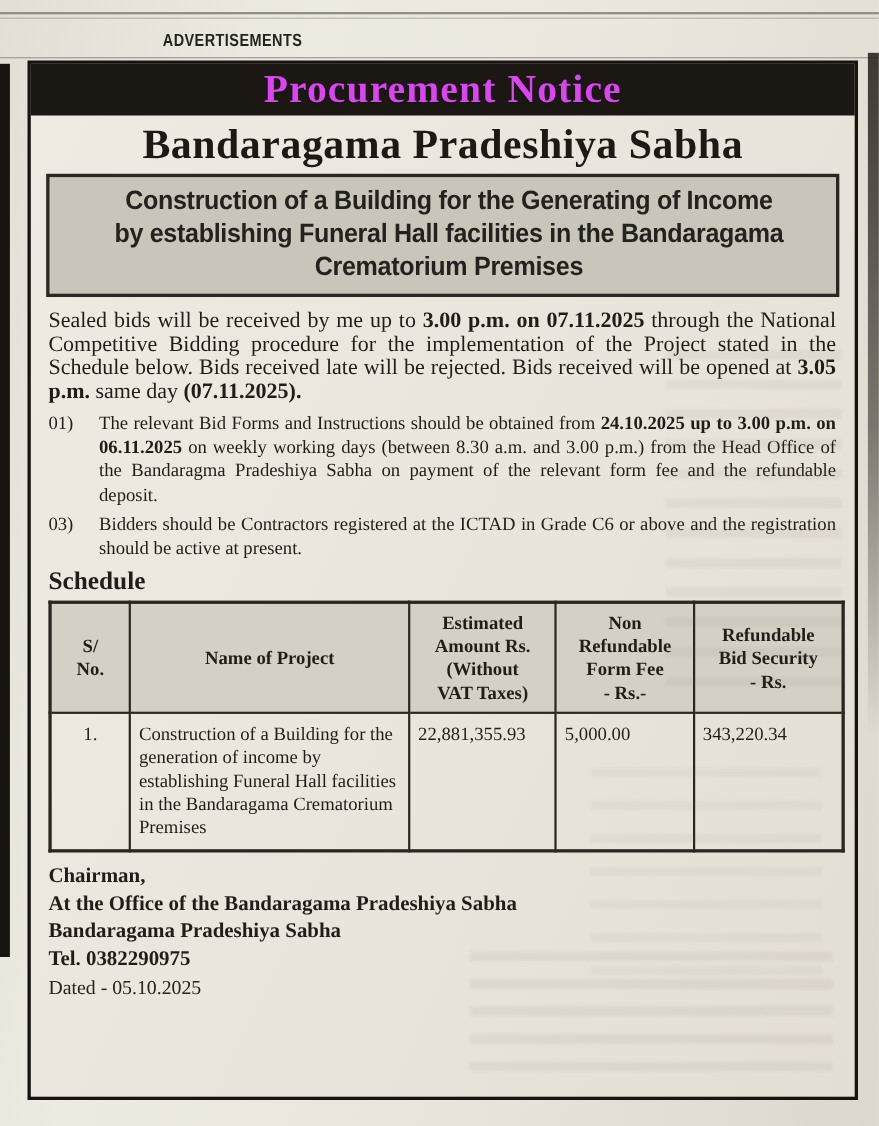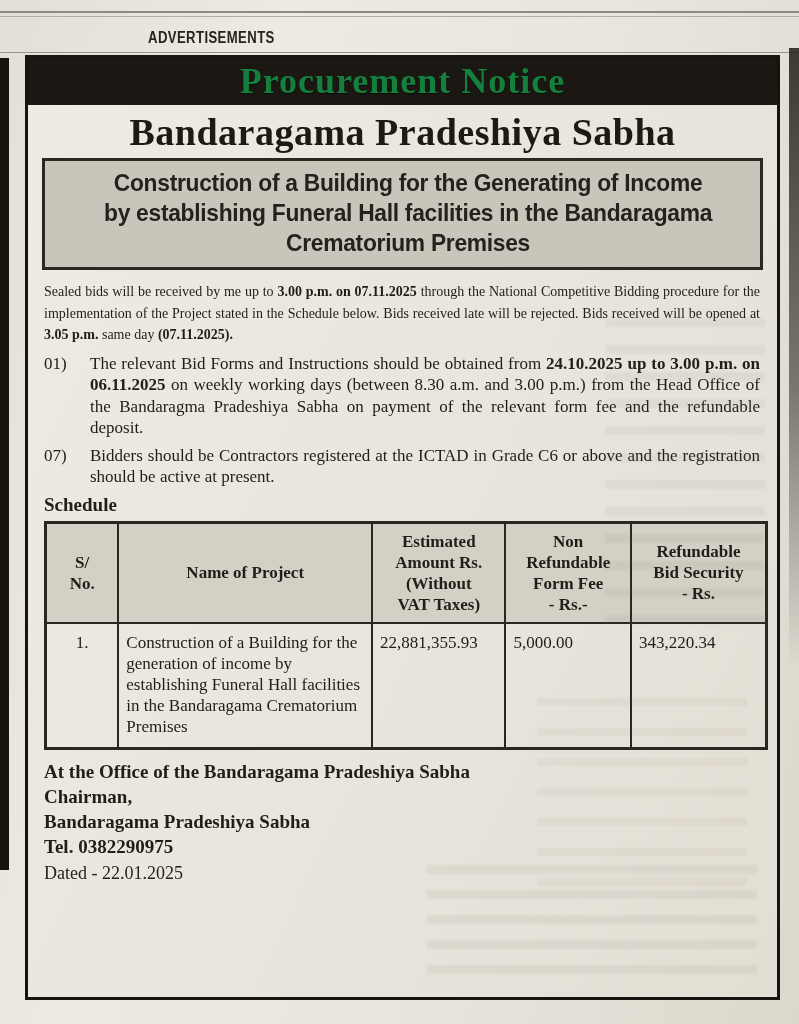--- a/index.html
+++ b/index.html
@@ -36,21 +36,21 @@
     position:absolute; left:25px; top:55px; width:755px; height:945px;
     border:3px solid #17140f;
     background:linear-gradient(115deg,#efebe2 0%,#e9e5dc 55%,#e3ded4 100%);
   }
 
   .banner {
     width:100%; height:47px; background:#1b1814;
     text-align:center;
   }
   .banner span {
-    font-size:36px; font-weight:bold; color:#15803d;
+    font-size:36px; font-weight:bold; color:#d946ef;
     line-height:46px; letter-spacing:1px;
     text-shadow:0 1px 1px rgba(0,0,0,.6);
   }
 
   .org-title {
     margin-top:6px; text-align:center;
     font-size:38px; font-weight:bold; line-height:42px;
     color:#1d1913; letter-spacing:.5px;
   }
 
@@ -63,34 +63,34 @@
   .project-box span {
     display:inline-block; white-space:pre-line;
     font-family:"Liberation Sans", sans-serif;
     font-weight:bold; font-size:24px; line-height:30px;
     letter-spacing:-.3px; color:#25221d;
     transform:scaleX(.95);
   }
 
   .intro {
     margin:9px 17px 0 16px;
-    font-size:14px; line-height:21.5px; text-align:justify;
+    font-size:20px; line-height:21.5px; text-align:justify;
   }
 
   .items { margin:7px 17px 0 16px; }
   .items p {
     margin:0 0 6px 0; text-align:justify;
     font-size:17px; line-height:21.5px;
     padding-left:46px; text-indent:-46px;
   }
   .items .num { display:inline-block; width:46px; text-indent:0; }
 
   .schedule-heading {
     margin:2px 0 5px 16px;
-    font-size:19px; font-weight:bold;
+    font-size:23px; font-weight:bold;
   }
 
   table.schedule {
     margin-left:16px; width:724px;
     border-collapse:collapse;
     border:3px solid #2b2620;
   }
   table.schedule th, table.schedule td { border:2px solid #2b2620; }
   table.schedule th {
     font-size:17px; font-weight:bold; line-height:21px;
@@ -140,21 +140,21 @@
   <div class="project-box">
     <span>Construction of a Building for the Generating of Income
 by establishing Funeral Hall facilities in the Bandaragama
 Crematorium Premises</span>
   </div>
 
   <div class="intro"><span>Sealed bids will be received by me up to </span><b>3.00 p.m. on 07.11.2025</b><span> through the National Competitive Bidding procedure for the implementation of the Project stated in the Schedule below. Bids received late will be rejected. Bids received will be opened at </span><b>3.05 p.m.</b><span> same day </span><b>(07.11.2025).</b></div>
 
   <div class="items">
     <p><span class="num">01)</span><span><span>The relevant Bid Forms and Instructions should be obtained from </span><b>24.10.2025 up to 3.00 p.m. on 06.11.2025</b><span> on weekly working days (between 8.30 a.m. and 3.00 p.m.) from the Head Office of the Bandaragma Pradeshiya Sabha on payment of the relevant form fee and the refundable deposit.</span></span></p>
-    <p><span class="num">07)</span><span><span>Bidders should be Contractors registered at the ICTAD in Grade C6 or above and the registration should be active at present.</span></span></p>
+    <p><span class="num">03)</span><span><span>Bidders should be Contractors registered at the ICTAD in Grade C6 or above and the registration should be active at present.</span></span></p>
   </div>
 
   <div class="schedule-heading">Schedule</div>
 
   <table class="schedule">
     <colgroup>
       <col style="width:10.1%">
         <col style="width:35.2%">
         <col style="width:18.5%">
         <col style="width:17.4%">
@@ -183,23 +183,23 @@
         <td class="c-sno">1.</td>
         <td>Construction of a Building for the generation of income by establishing Funeral Hall facilities in the Bandaragama Crematorium Premises</td>
         <td class="c-amt">22,881,355.93</td>
         <td class="c-amt">5,000.00</td>
         <td class="c-amt">343,220.34</td>
       </tr>
     </tbody>
   </table>
 
   <div class="footer">
+    <div>Chairman,</div>
     <div>At the Office of the Bandaragama Pradeshiya Sabha</div>
-    <div>Chairman,</div>
     <div>Bandaragama Pradeshiya Sabha</div>
     <div>Tel. 0382290975</div>
-    <div class="dated">Dated - 22.01.2025</div>
+    <div class="dated">Dated - 05.10.2025</div>
   </div>
 
   <div class="ghost ghost-1"></div>
   <div class="ghost ghost-3"></div>
   <div class="ghost ghost-2"></div>
 </div>
 
 </body></html>

